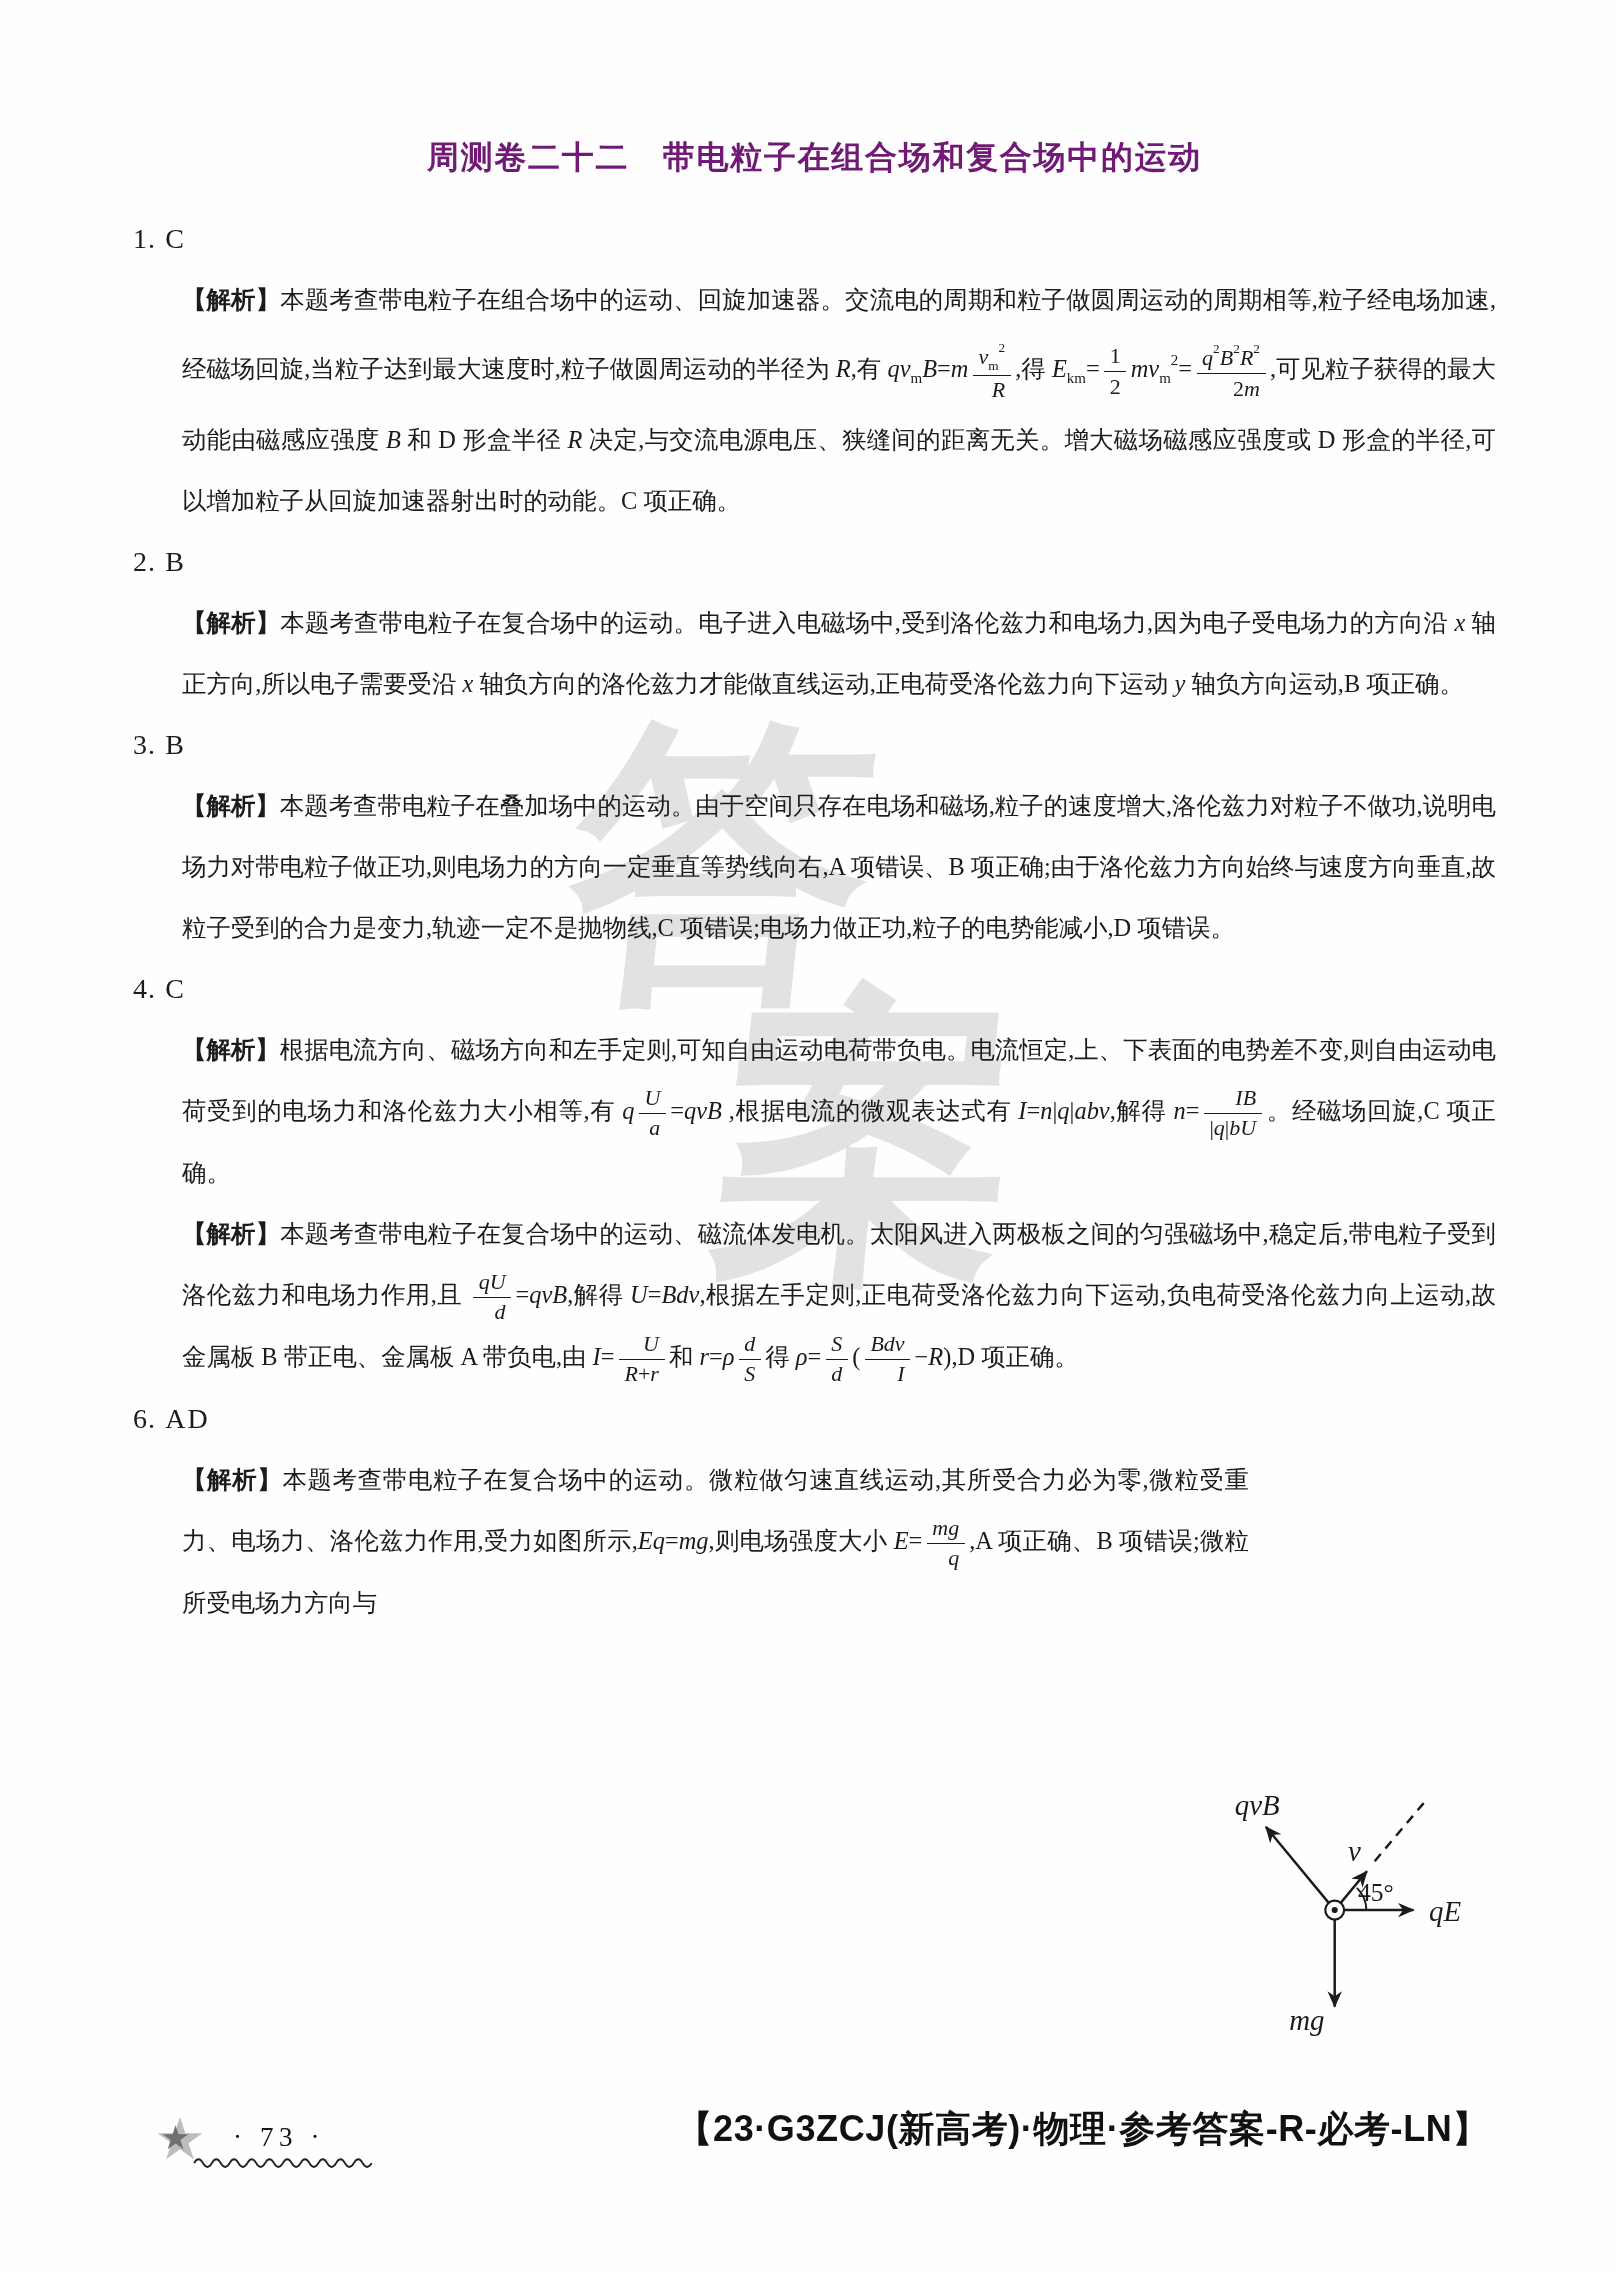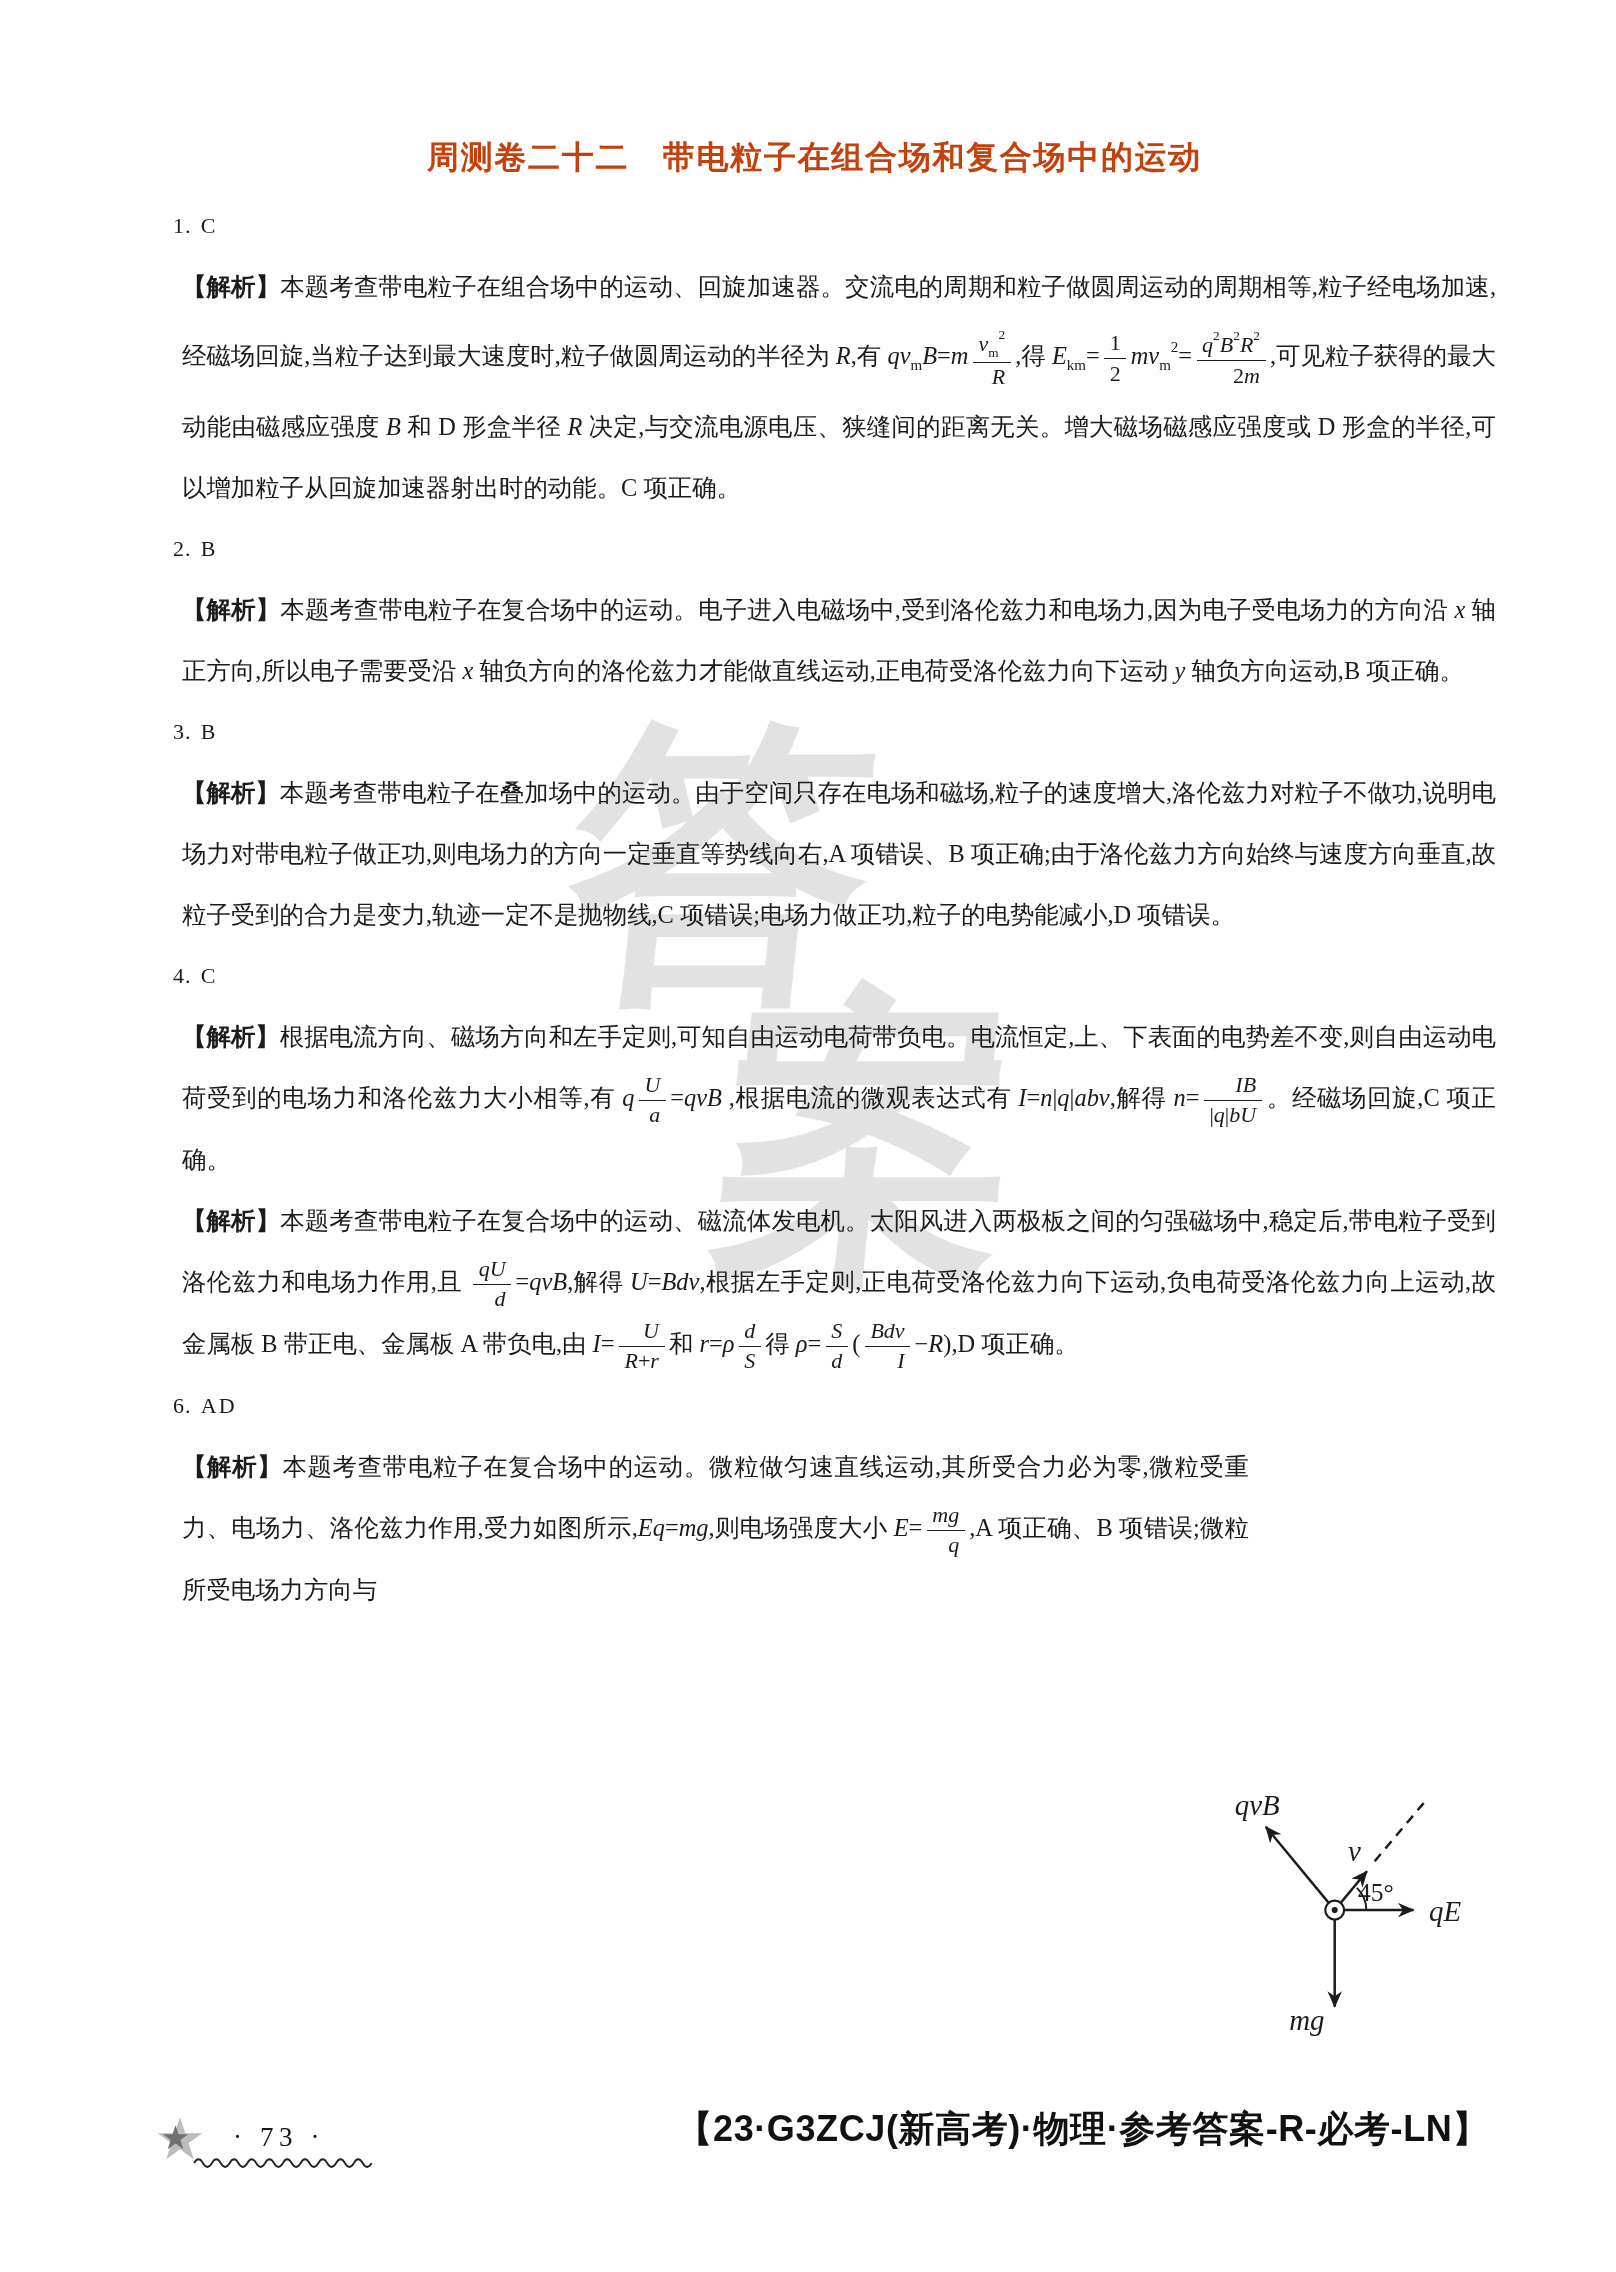--- a/index.html
+++ b/index.html
@@ -13,25 +13,25 @@
     position:absolute; z-index:0; line-height:1; font-weight:bold;
     font-family:"Liberation Sans","DejaVu Sans",sans-serif;
     transform:skewX(-6deg);
     user-select:none;
   }
   .wm.c1{ left:572px; top:713px; font-size:300px; }
   .wm.c2{ left:719px; top:988px; font-size:300px; }
   
   .content{ position:absolute; z-index:1; left:133px; top:136px; width:1363px; }
   .title{
-    margin:0 0 15px 0; text-align:center;
+    margin:0 0 28px 0; text-align:center;
     font-family:"Liberation Sans","DejaVu Sans",sans-serif;
-    font-weight:bold; font-size:32px; letter-spacing:1.7px; color:#c2410c;
-  }
-  .ans-line{ font-size:22px; line-height:61px;margin-left:40px; }
+    font-weight:bold; font-size:32px; letter-spacing:1.7px; color:#701a75;
+  }
+  .ans-line{ font-size:28px; line-height:61px; }
   .ans-num{ letter-spacing:1.1px; }
   .ans-choice{ margin-left:9px; letter-spacing:2.2px; }
   .analysis{
     margin:0 0 0 49px; font-size:24.4px; line-height:61px;
     text-align:justify; text-justify:inter-ideograph;
   }
   .analysis.wrapped{ width:1067px; }
   .bld{ font-family:"Liberation Sans","DejaVu Sans",sans-serif; font-weight:bold; }
   .mi{ font-style:italic; font-family:"Liberation Serif","DejaVu Serif",serif; }
   .analysis sub, .analysis sup{ font-size:15px; font-style:normal; }

